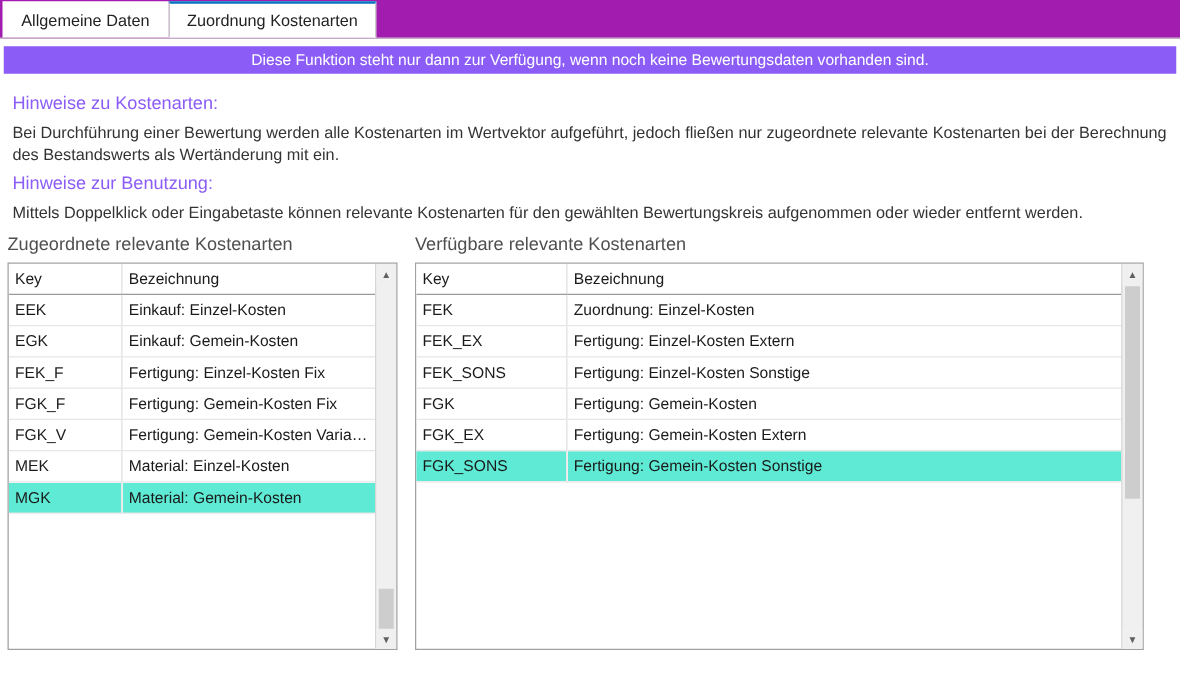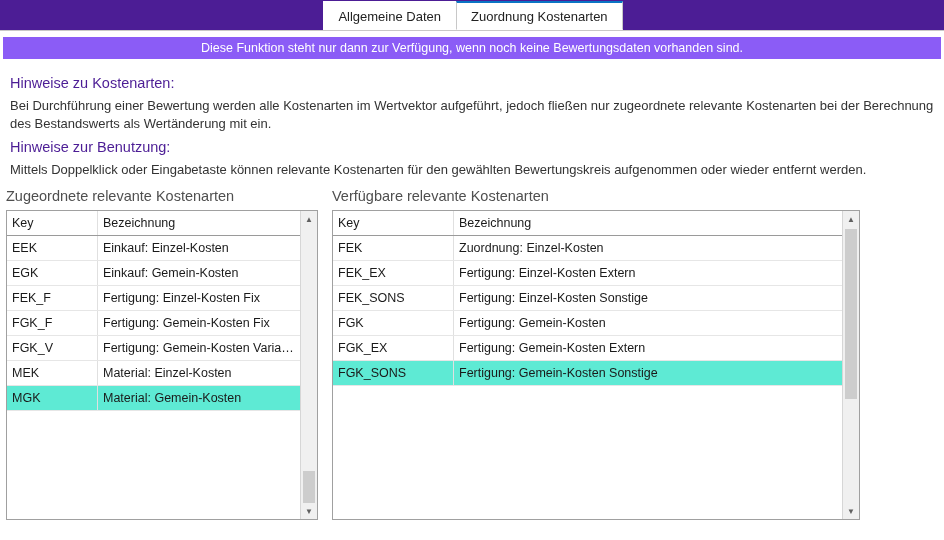--- a/index.html
+++ b/index.html
@@ -14,26 +14,25 @@
     font-size: 13px;
     color: #1a1a1a;
     overflow: hidden;
     position: relative;
   }
 
   
   .tabbar {
     position: relative;
     height: 30px;
-    background: #4c1d95;
+    background: #a21caf;
     border-bottom: 1px solid #c8c8c8;
     display: flex;
     align-items: stretch;
     padding-left: 2px;
-    justify-content: center;
   }
   .tab {
     display: flex;
     align-items: center;
     padding: 0 14px;
     font-size: 13px;
     color: #222;
     background: #ffffff;
     border: 1px solid transparent;
     border-bottom: none;
@@ -63,21 +62,21 @@
     justify-content: center;
     text-align: center;
   }
 
   
   .notes {
     padding: 10px 10px 0 10px;
   }
   .note-head {
     font-size: 14.5px;
-    color: #4c1d95;
+    color: #8b5cf6;
     margin: 6px 0 6px 0;
   }
   .note-body {
     font-size: 13px;
     color: #333333;
     line-height: 18px;
     margin: 0 0 6px 0;
   }
 
   
@@ -86,21 +85,21 @@
     top: 188px;
     left: 0;
     right: 0;
     bottom: 0;
     display: flex;
   }
   .panel {
     position: relative;
   }
   .panel-left  { width: 312px; margin-left: 6px; }
-  .panel-right { width: 528px; margin-left: 14px; }
+  .panel-right { width: 583px; margin-left: 14px; }
 
   .panel-title {
     font-size: 14.5px;
     color: #4f4f4f;
     margin-bottom: 6px;
   }
 
   .grid-wrap {
     border: 1px solid #a0a0a0;
     background: #ffffff;

